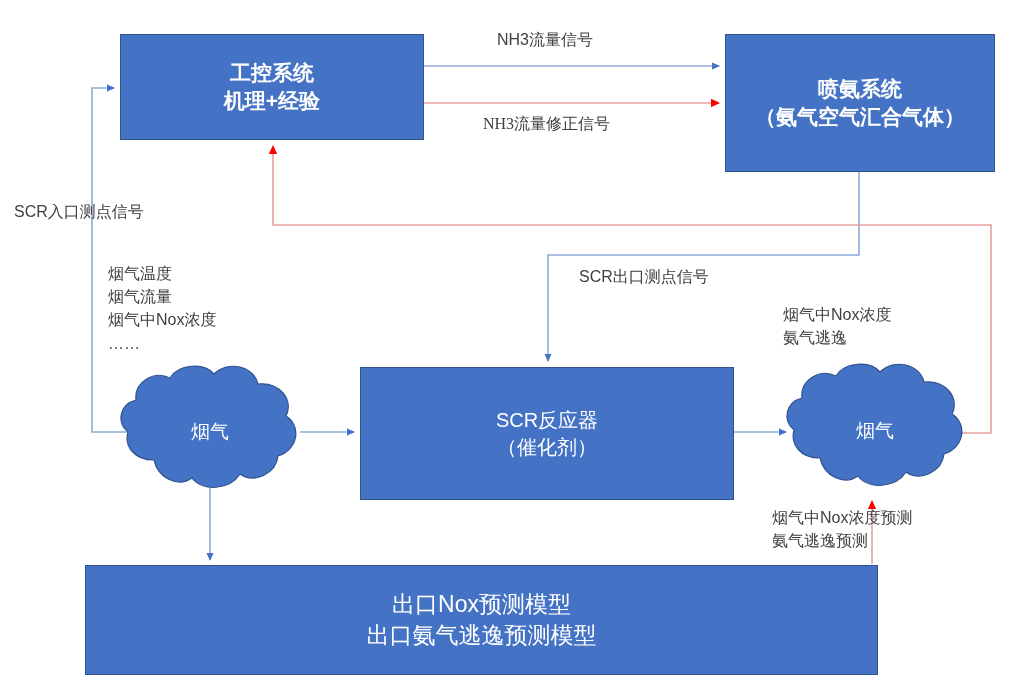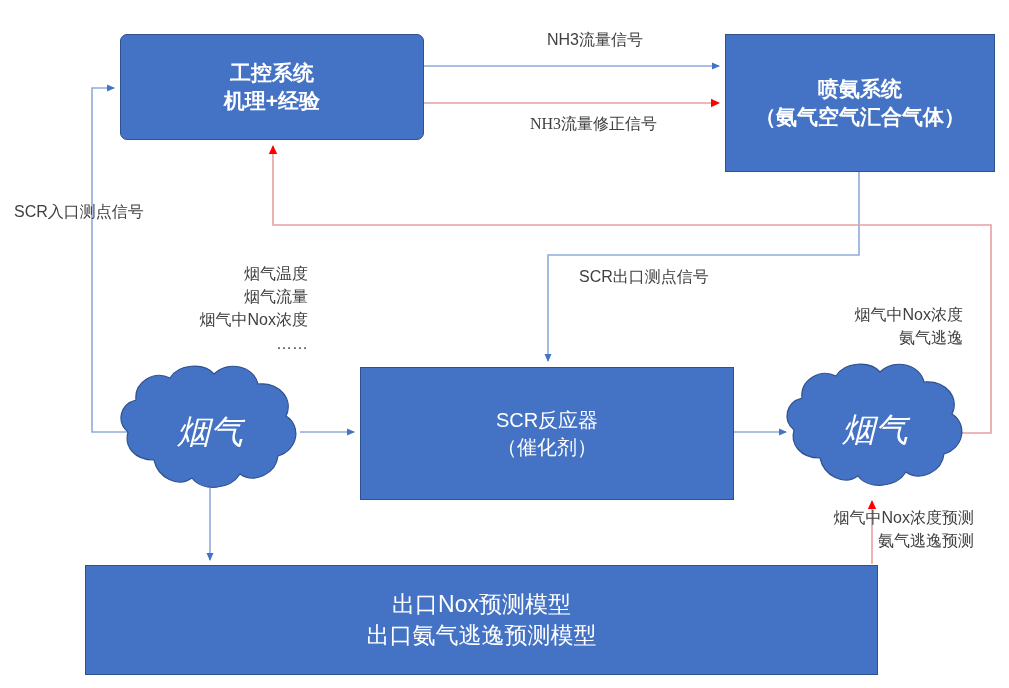--- a/index.html
+++ b/index.html
@@ -41,21 +41,20 @@
   .box .line1, .box .line2 {
     display: block;
     white-space: nowrap;
   }
   .box.bold {
     font-weight: bold;
   }
   #box-ics {
     left: 120px; top: 34px; width: 304px; height: 106px;
     font-size: 21px;
-    border-radius: 7px;
   }
   #box-ammonia {
     left: 725px; top: 34px; width: 270px; height: 138px;
     font-size: 21px;
   }
   #box-scr {
     left: 360px; top: 367px; width: 374px; height: 133px;
     font-size: 20px;
   }
   #box-model {
@@ -63,31 +62,30 @@
     font-size: 23px;
   }
   .cloud-wrap {
     position: absolute;
   }
   .cloud-label {
     position: absolute;
     left: 0; top: 0; width: 100%; height: 100%;
     display: flex; align-items: center; justify-content: center;
     color: #ffffff;
-    font-size: 33px;
+    font-size: 19px;
     pointer-events: none;
-    font-style: italic;
   }
   #cloud-left { left: 112px; top: 362px; width: 196px; height: 140px; }
   #cloud-right { left: 780px; top: 358px; width: 190px; height: 145px; }
   .note {
     position: absolute;
     color: #404040;
     font-size: 16px;
-    text-align: right;
+    text-align: left;
     line-height: 1.45;
     white-space: nowrap;
   }
   .note.left-align { text-align: left; }
   .note span { display: block; }
   #note-scr-in   { left: 14px;  top: 200px; text-align: left; }
   #note-flue-in  { left: 108px; top: 262px; width: 200px; }
   #note-nh3-flow { left: 497px; top: 28px;  width: 146px; }
   #note-nh3-corr { left: 483px; top: 112px; width: 174px; font-family: Liberation Serif, serif; }
   #note-scr-out  { left: 579px; top: 265px; text-align: left; }

